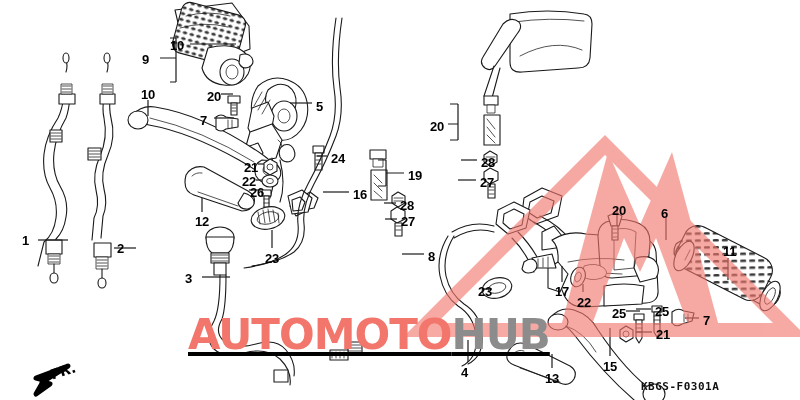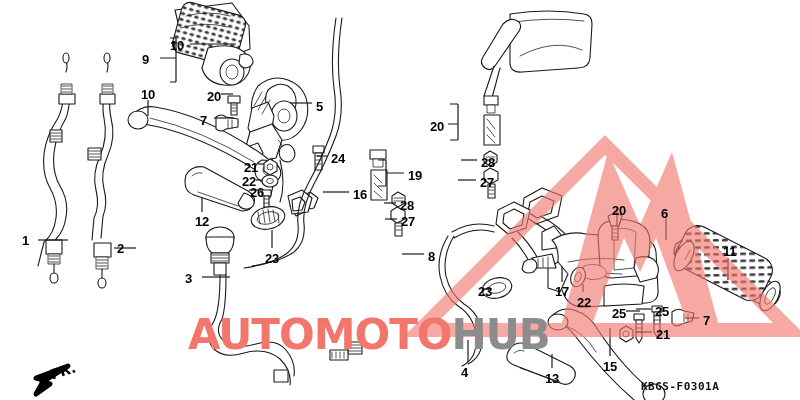--- a/index.html
+++ b/index.html
@@ -7,21 +7,21 @@
        font-family:"DejaVu Sans",sans-serif;}
   #stage{position:relative;width:800px;height:400px;background:#ffffff;}
   svg{position:absolute;left:0;top:0;}
   .lbl{position:absolute;font-family:Liberation Sans, sans-serif;
        font-weight:700;color:#000;font-size:13px;line-height:1;
        letter-spacing:-0.3px;}
   #wm{position:absolute;left:0;top:0;width:800px;height:400px;
       pointer-events:none;}
   #wmtext{position:absolute;left:188px;top:310px;
       font-family:"DejaVu Sans",sans-serif;font-weight:700;
-      font-size:42px;letter-spacing:-1px;white-space:nowrap;}
+      font-size:42px;letter-spacing:-1px;white-space:nowrap;text-decoration:underline;}
   #wmtext .b{color:#f2766b;}
   #wmtext .c{color:#8c8c8c;}
   #code{position:absolute;left:617px;top:380px;
       font-family:"DejaVu Sans Mono",monospace;font-weight:700;
       font-size:11px;letter-spacing:0.5px;color:#111;margin-left:24px;}
   #fr{position:absolute;left:50px;top:363px;
       font-family:"DejaVu Sans",sans-serif;font-weight:700;
       font-size:14px;color:#000;transform:rotate(-18deg);}
 </style>
 </head>

